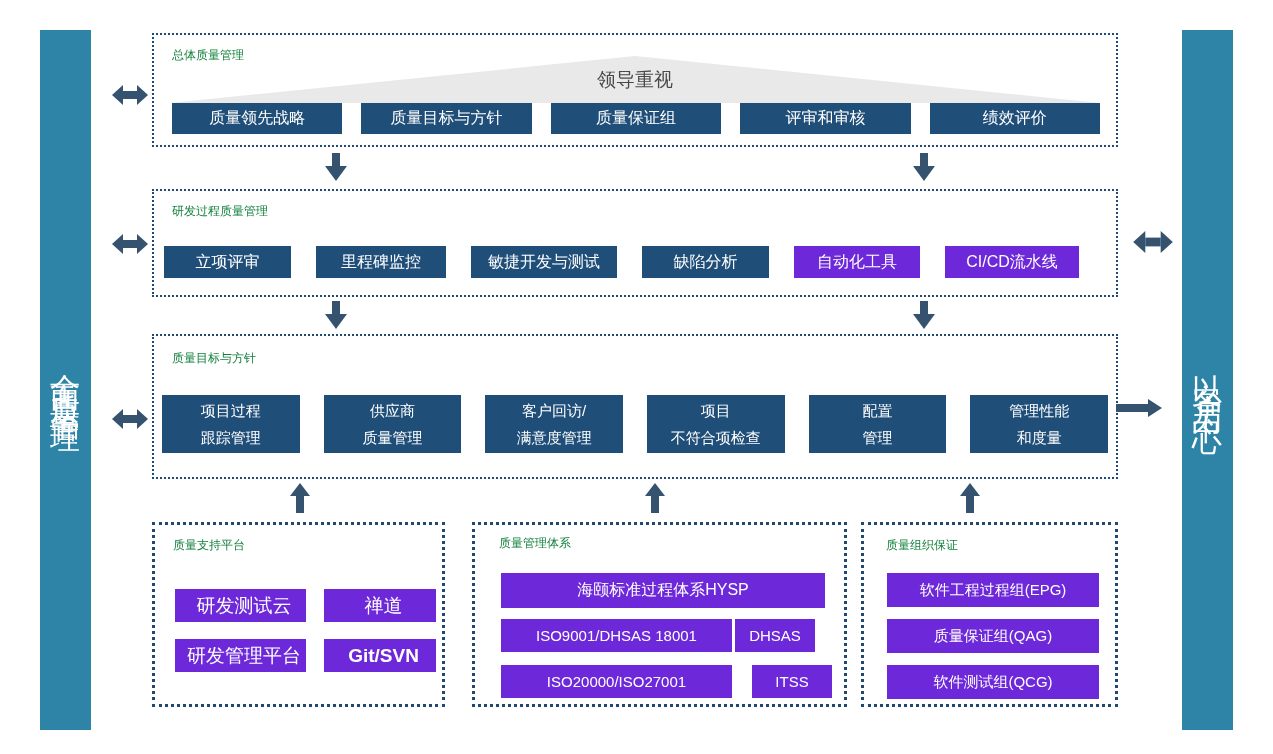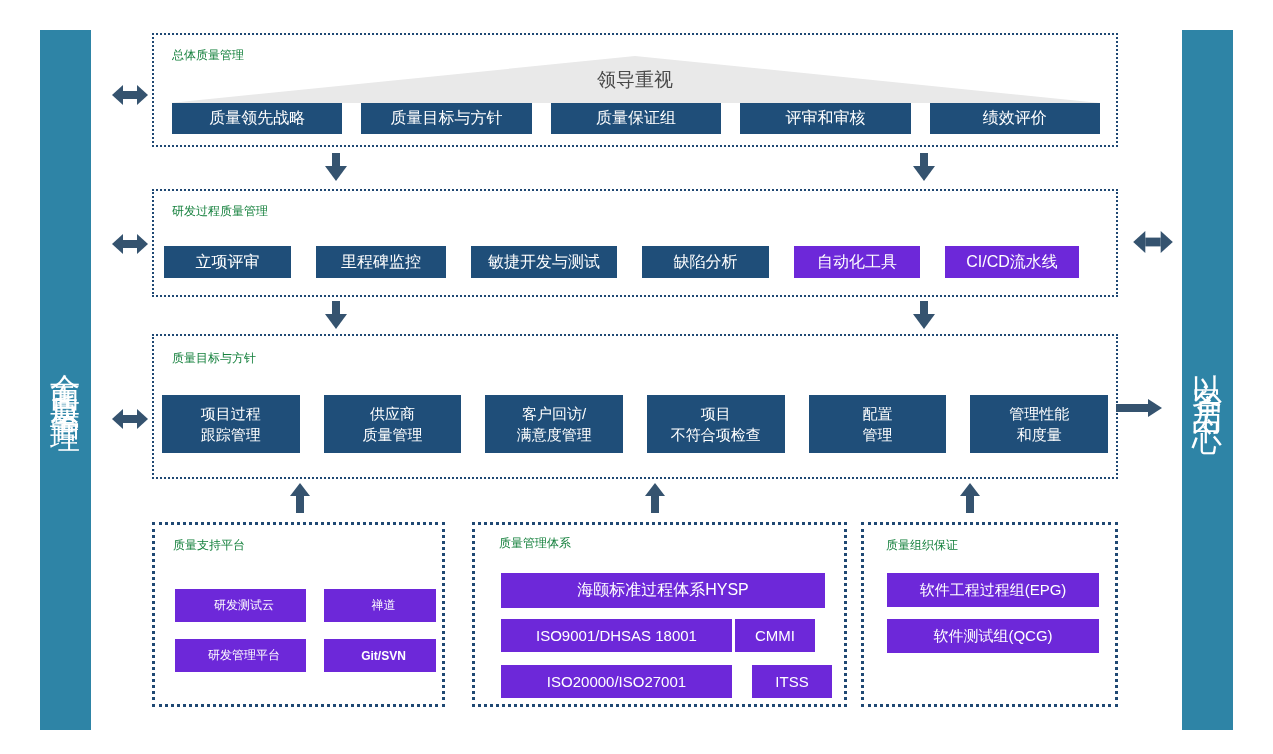--- a/index.html
+++ b/index.html
@@ -21,40 +21,40 @@
   
   .dotbox{position:absolute;border:2px dotted #1F4873;background:#fff;box-sizing:border-box;}
   .dotbox.round{border-width:3px;}
   .box-title{position:absolute;left:18px;top:12px;font-size:12px;color:#15803d;white-space:nowrap;}
   
   .chip{
     background:#1F4E79;color:#fff;font-size:16px;text-align:center;
     display:flex;align-items:center;justify-content:center;box-sizing:border-box;
   }
   .chip.teal{background:#6d28d9;}
-  .chip.two-line{white-space:pre-line;font-size:15px;line-height:21px;}
+  .chip.two-line{white-space:pre-line;font-size:15px;line-height:27px;}
   .chip.bold{font-weight:bold;}
   
   .triangle{
     position:absolute;left:50%;top:21px;transform:translateX(-50%);
     width:0;height:0;border-left:465px solid transparent;border-right:465px solid transparent;
     border-bottom:47px solid #E9E9E9;
   }
   .banner-text{position:absolute;left:0;right:0;top:32px;text-align:center;font-size:19px;color:#4A4A4A;}
   .row-overall{position:absolute;left:18px;right:16px;top:68px;display:flex;gap:19px;}
   .row-overall .chip{flex:1;height:31px;}
   
   .row-rd{position:absolute;left:10px;top:55px;display:flex;gap:25px;}
   .row-rd .chip{height:32px;}
   
   .row-proj{position:absolute;left:8px;right:8px;top:59px;display:flex;gap:24px;}
   .row-proj .chip{flex:1;height:58px;}
   
   .grid-platform{position:absolute;left:20px;top:64px;display:grid;grid-template-columns:131px 112px;gap:17px 18px;}
-  .grid-platform .chip{height:33px;font-size:12px;padding-left:7px;}
+  .grid-platform .chip{height:33px;font-size:19px;padding-left:7px;}
   .qs-wide{position:absolute;left:26px;top:48px;width:324px;height:35px;}
   .qs-row1{position:absolute;left:26px;top:94px;display:flex;gap:3px;}
   .qs-row2{position:absolute;left:26px;top:140px;display:flex;gap:20px;}
   .qs-big{width:231px;height:33px;font-size:15px;}
   .qs-small{width:80px;height:33px;font-size:15px;}
   .org-stack{position:absolute;left:23px;top:48px;width:212px;display:flex;flex-direction:column;gap:12px;}
   .org-stack .chip{height:34px;font-size:15px;}
   
   .arrow{position:absolute;}
   .arrow svg{display:block;}
@@ -123,32 +123,33 @@
       <div class="chip teal">研发管理平台</div>
       <div class="chip teal bold">Git/SVN</div>
     </div>
   </div>
 
   <div class="dotbox round" style="left:472px;top:522px;width:375px;height:185px;">
     <div class="box-title" style="left:24px;top:10px;">质量管理体系</div>
     <div class="chip teal qs-wide">海颐标准过程体系HYSP</div>
     <div class="qs-row1">
       <div class="chip teal qs-big">ISO9001/DHSAS 18001</div>
-      <div class="chip teal qs-small">CMMI</div>
+      <div class="chip teal qs-small">DHSAS</div>
     </div>
     <div class="qs-row2">
       <div class="chip teal qs-big">ISO20000/ISO27001</div>
       <div class="chip teal qs-small">ITSS</div>
     </div>
   </div>
 
   <div class="dotbox round" style="left:861px;top:522px;width:257px;height:185px;">
     <div class="box-title" style="left:22px;">质量组织保证</div>
     <div class="org-stack">
       <div class="chip teal">软件工程过程组(EPG)</div>
+      <div class="chip teal">质量保证组(QAG)</div>
       <div class="chip teal">软件测试组(QCG)</div>
     </div>
   </div>
 
   <div class="arrow" style="left:325px;top:153px;">
     <svg width="22" height="28" viewBox="0 0 22 28">
         <rect x="7" y="0" width="8" height="13" fill="#35536F"></rect>
         <polygon points="0,13 22,13 11,28" fill="#35536F"></polygon>
       </svg>
   </div>

